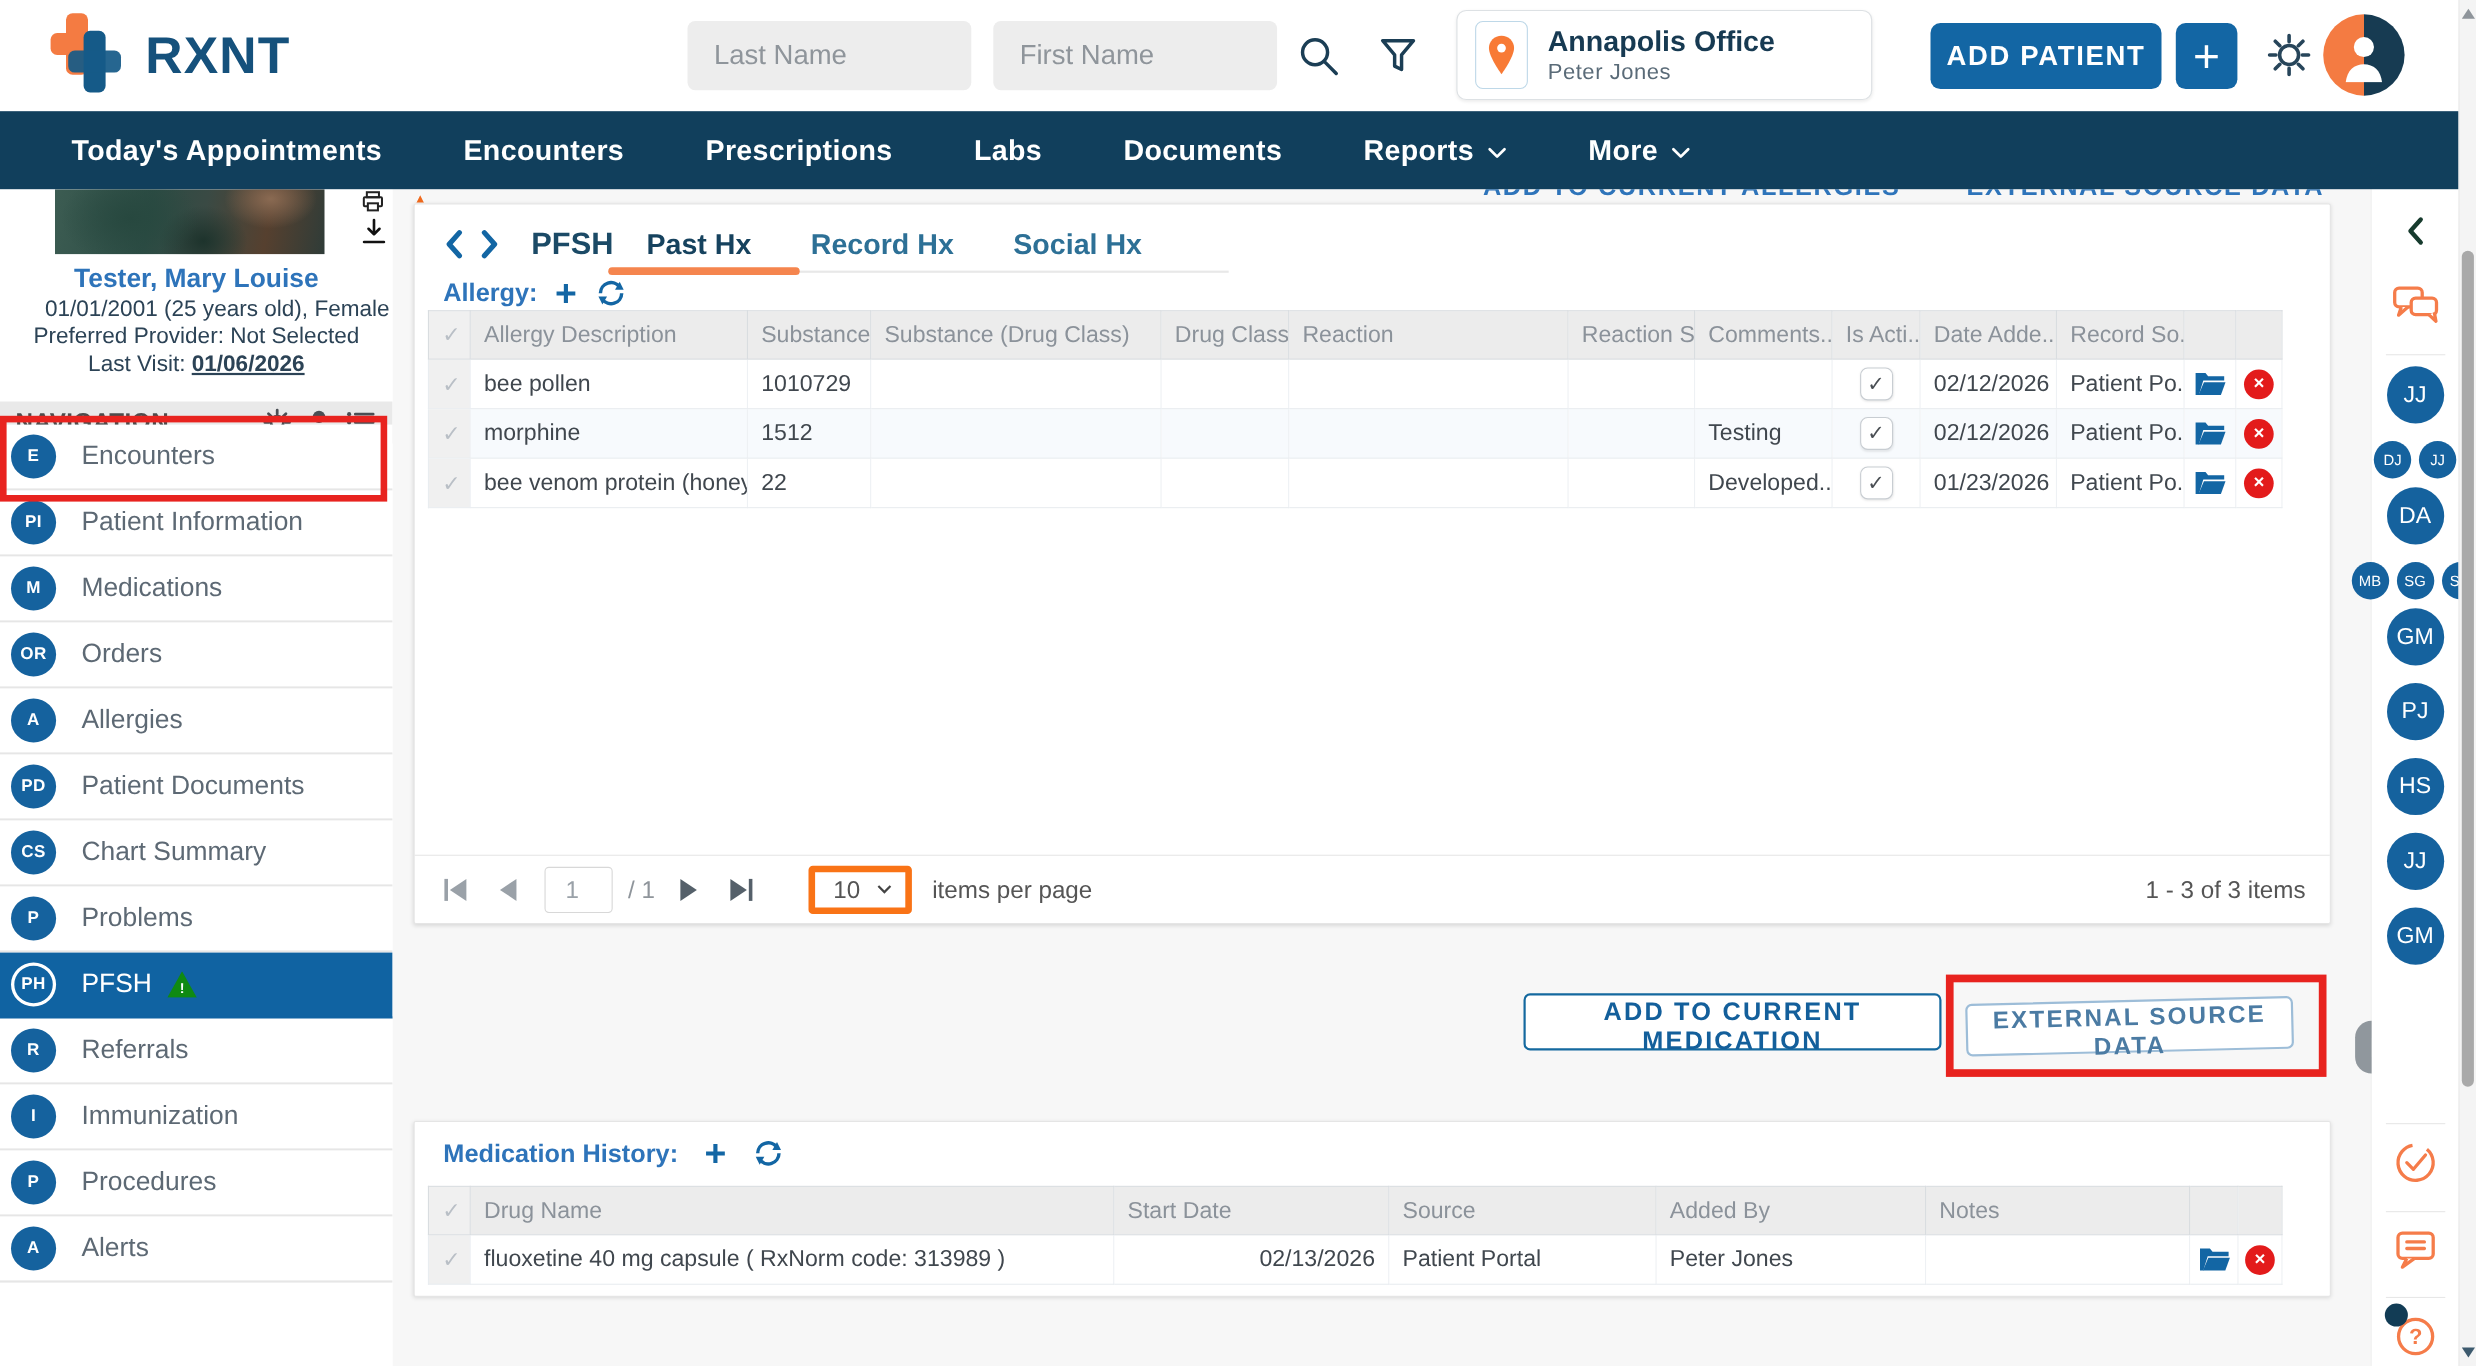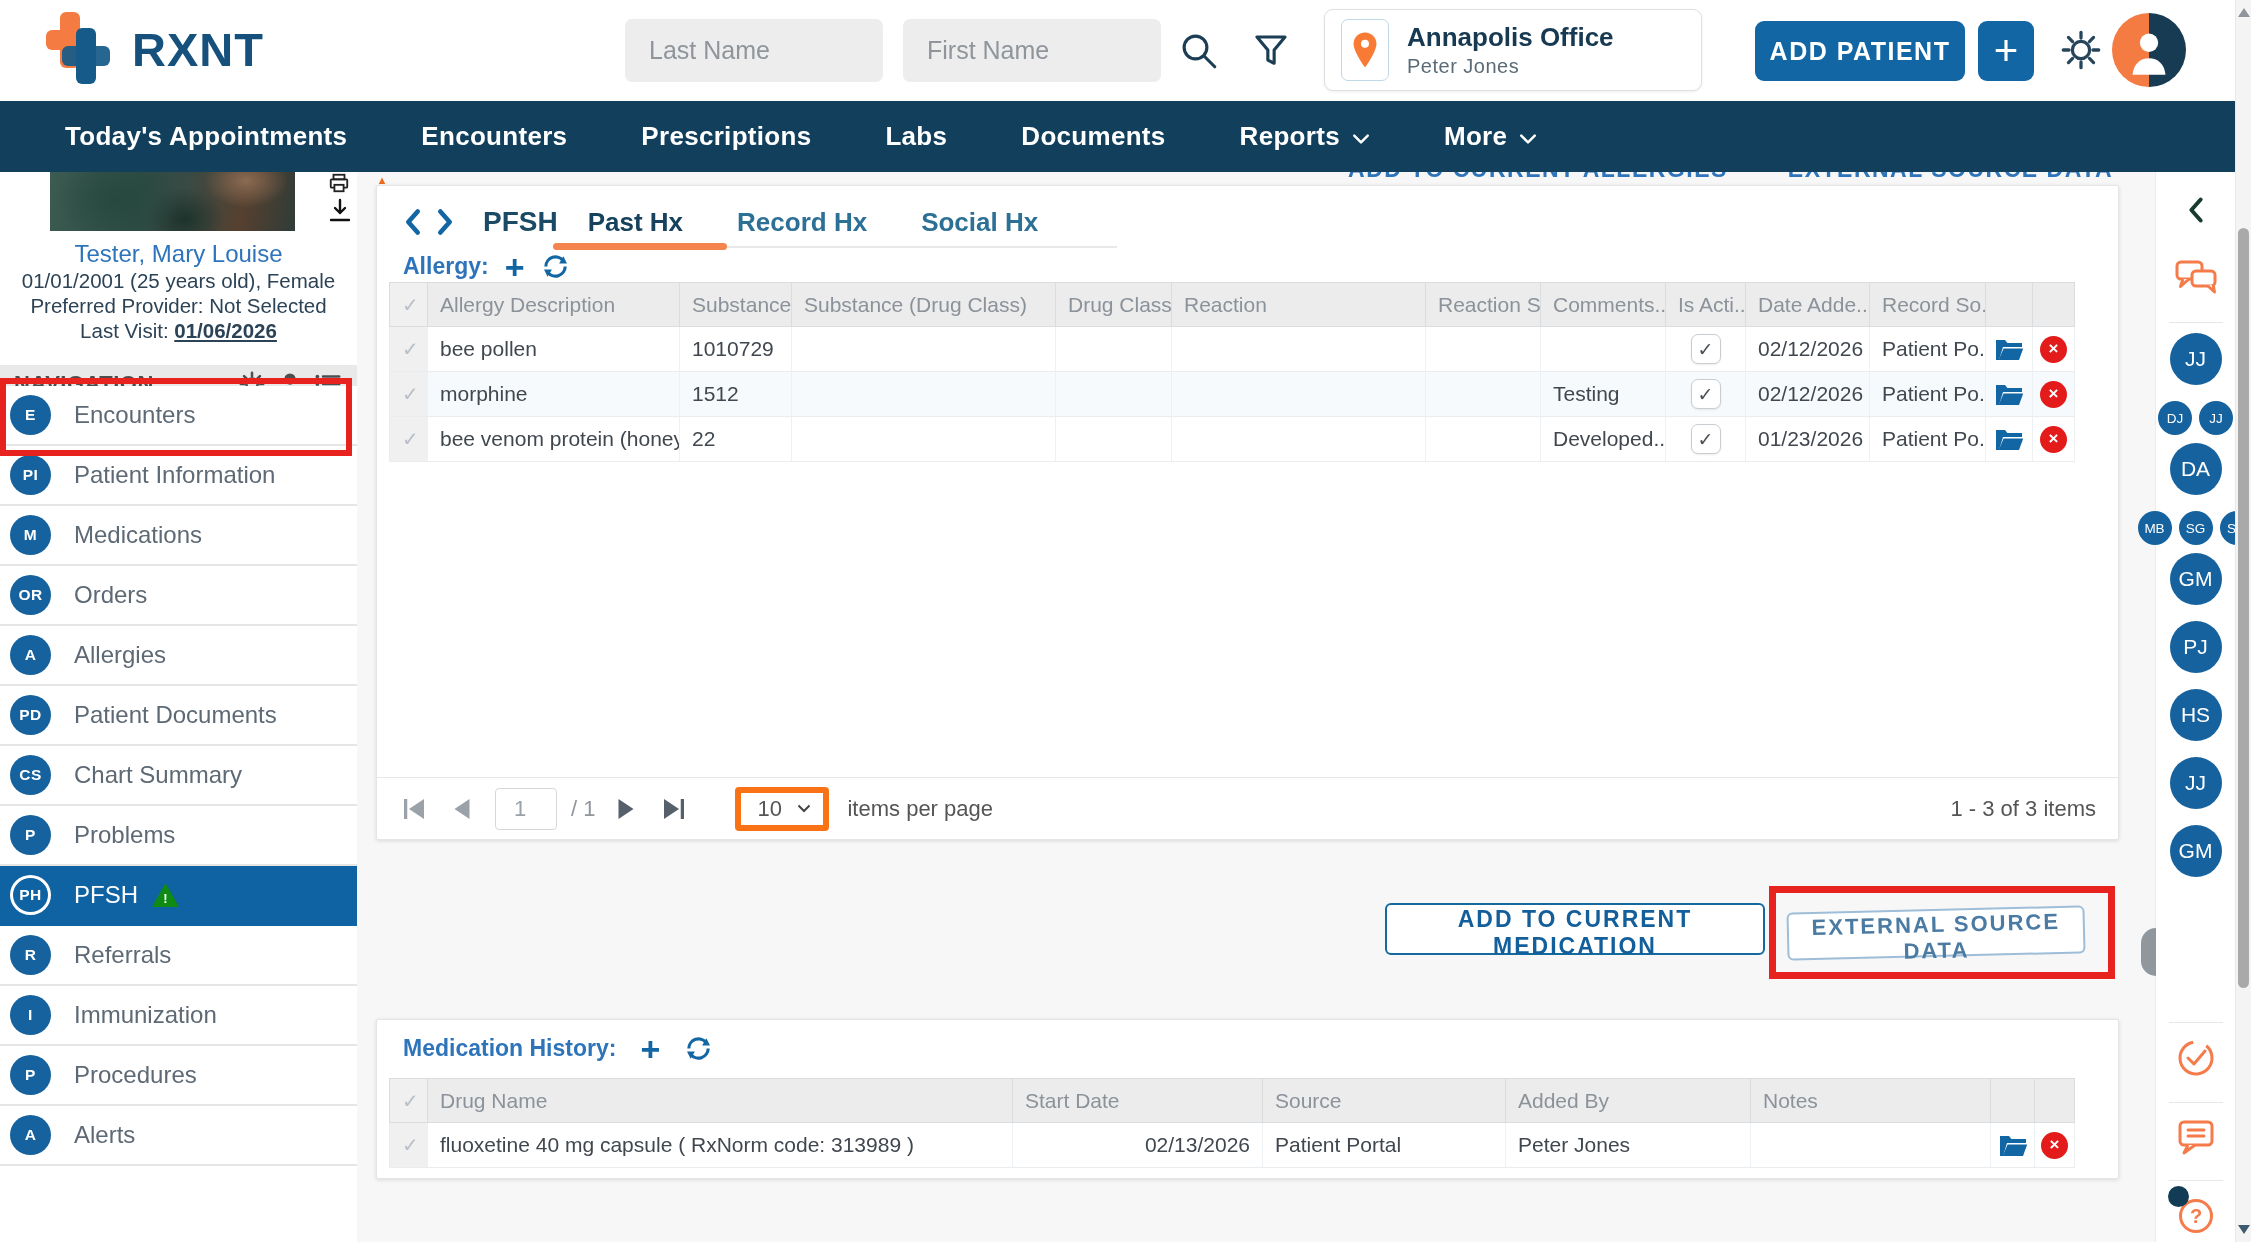--- a/index.html
+++ b/index.html
@@ -51,23 +51,23 @@
   .sidebar{position:absolute;left:0;top:172px;width:357px;height:1070px;background:#fff;overflow:hidden;}
   .photo{position:absolute;left:50px;top:0;width:245px;height:59px;
     background:
       radial-gradient(70px 45px at 80% 15%, #8a6a52 0%, rgba(0,0,0,0) 60%),
       radial-gradient(90px 60px at 28% 45%, #27483f 0%, rgba(0,0,0,0) 70%),
       radial-gradient(50px 40px at 55% 80%, #1d332c 0%, rgba(0,0,0,0) 80%),
       linear-gradient(100deg,#3c5c52 0%,#2c4c44 35%,#3a4a44 55%,#56402f 78%,#2f3c38 100%);}
   .side-mini-icon{position:absolute;left:328px;cursor:pointer;}
   #icon-print{top:0;} #icon-download{top:26px;}
   .pt-name{position:absolute;left:0;top:68px;width:357px;text-align:center;font-size:24px;
-    color:#2e74ba;cursor:pointer;}
+    color:#2e74ba;cursor:pointer;font-weight:bold;}
   .pt-line{position:absolute;left:0;width:357px;text-align:center;font-size:20.5px;color:#2c4356;}
-  #pt-demo{top:97px;} #pt-provider{top:122px;} #pt-visit{top:147px;}
+  #pt-demo{top:97px;margin-left:19px;} #pt-provider{top:122px;} #pt-visit{top:147px;}
   .visit-date{font-weight:700;text-decoration:underline;cursor:pointer;}
   .navhead{position:absolute;left:0;top:176px;width:357px;height:38px;background:#e9e9e9;
     display:flex;align-items:center;padding:16px 14px;margin-top:17px;}
   .navhead-title{font-size:22px;font-weight:800;color:#4d4d4d;letter-spacing:.5px;flex:1;}
   .navhead .mini{width:30px;height:30px;margin-left:8px;cursor:pointer;}
   .side-items{position:absolute;left:0;top:214px;width:357px;}
   .side-item{height:60px;display:flex;align-items:center;padding-left:10px;background:#fff;
     border-bottom:2px solid #e6e6e6;cursor:pointer;}
   .badge{width:41px;height:40px;border-radius:50%;background:#15629e;color:#fff;font-size:15.5px;
     font-weight:700;display:flex;align-items:center;justify-content:center;letter-spacing:.5px;flex:0 0 auto;}

